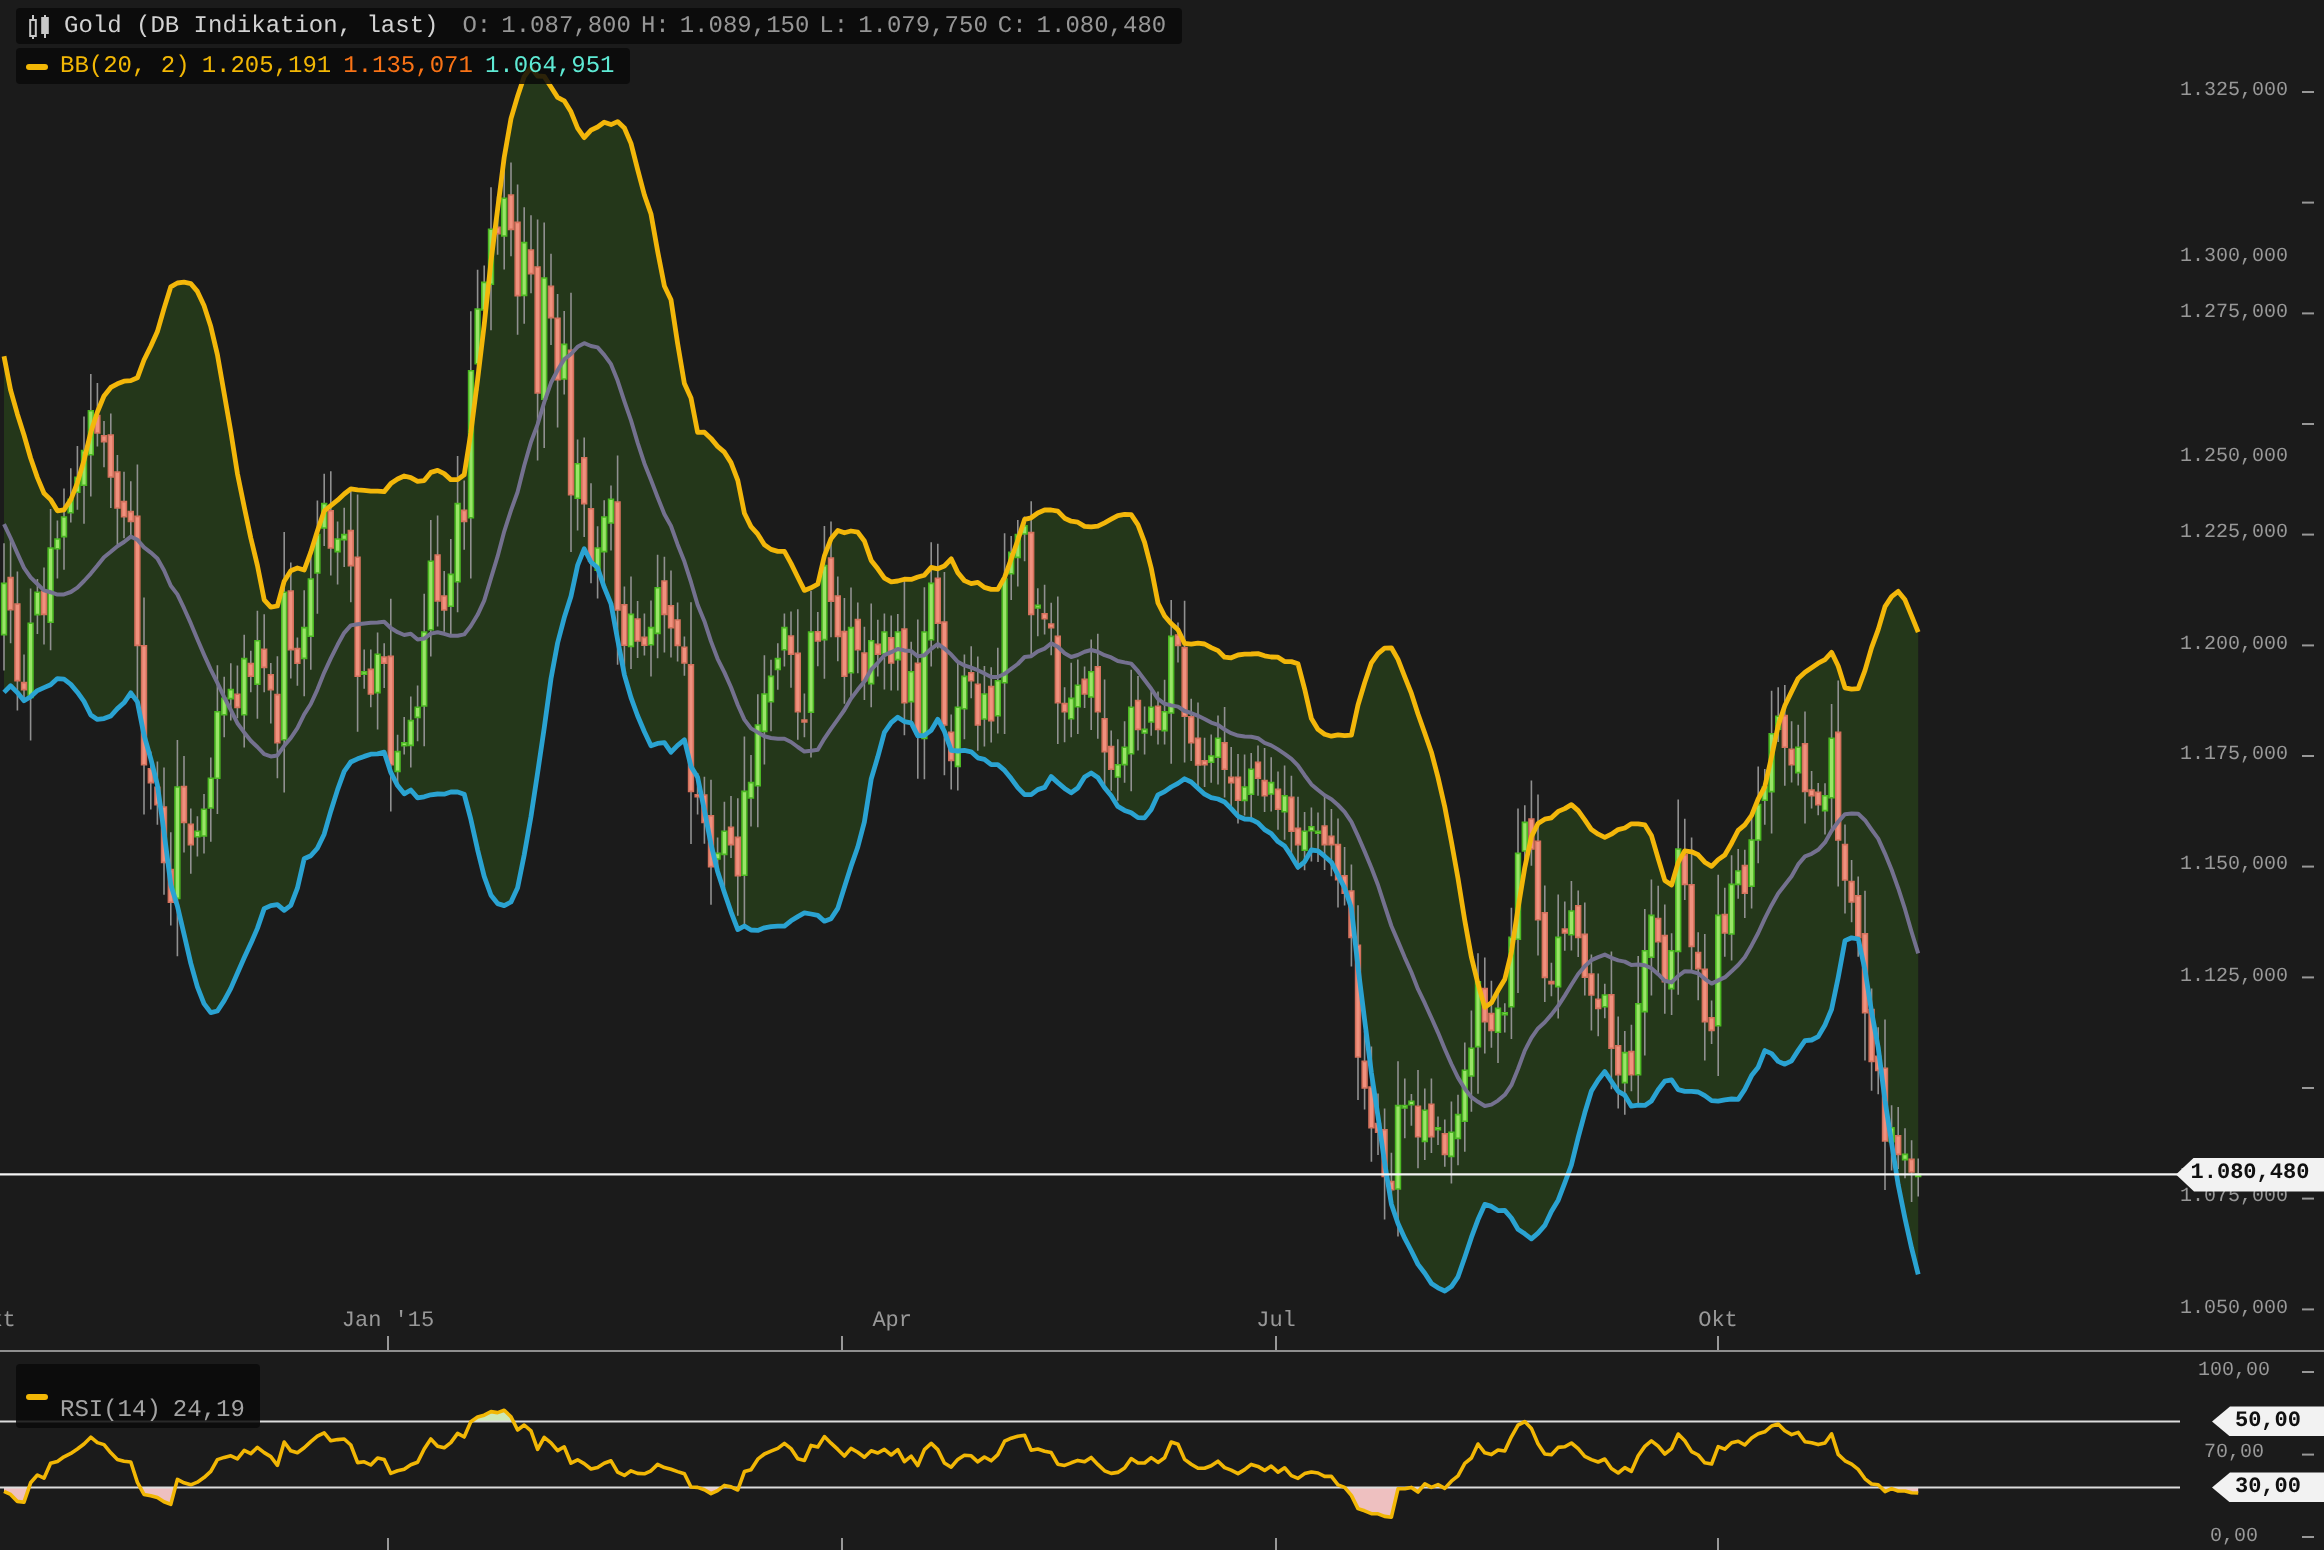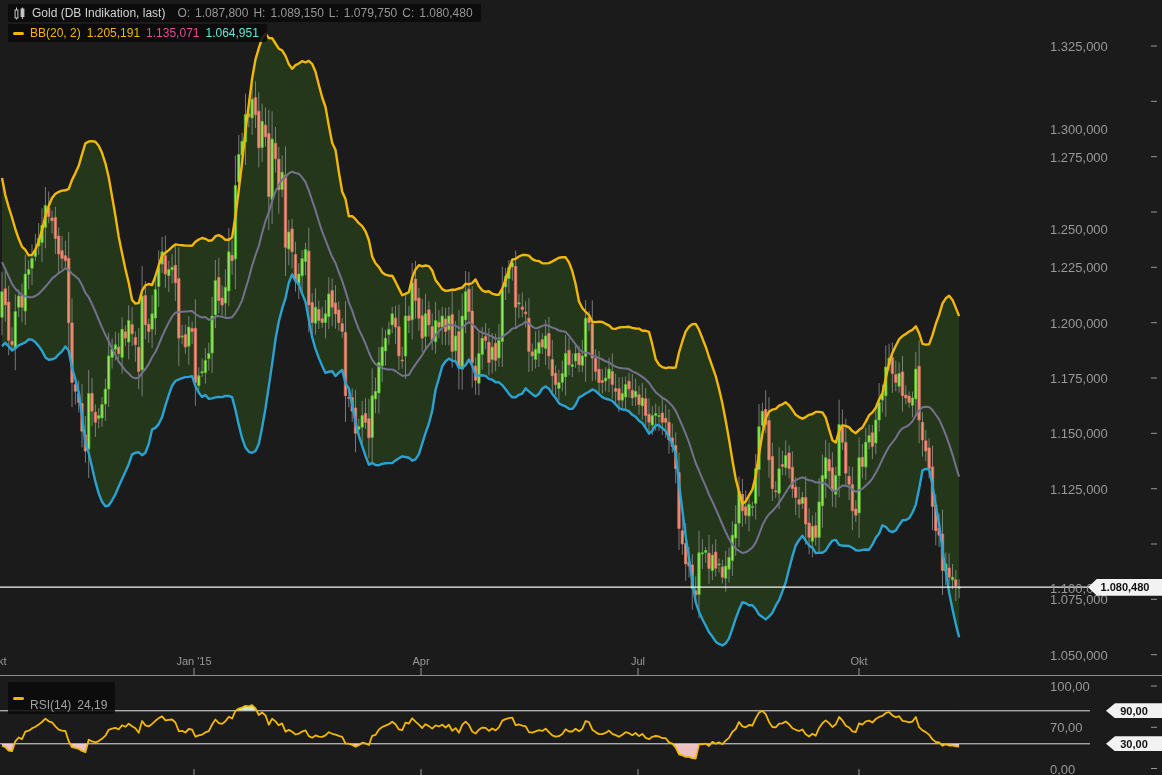--- a/index.html
+++ b/index.html
@@ -1,31 +1,31 @@
 <!DOCTYPE html>
 <html><head>
 <meta charset="utf-8">
 <style>
   html,body{margin:0;padding:0;background:#1b1b1b;width:1162px;height:775px;overflow:hidden;}
-  #app{position:relative;width:1162px;height:775px;background:#1b1b1b;font-family:Liberation Sans, sans-serif;}
+  #app{position:relative;width:1162px;height:775px;background:#1b1b1b;font-family:Liberation Mono, monospace;}
   #chart-svg{position:absolute;left:0;top:0;}
   .lg{position:absolute;left:8px;display:flex;align-items:center;gap:6px;background:rgba(9,9,9,0.85);
       padding:2px 8px 2px 5px;border-radius:2px;font-size:12px;line-height:14px;white-space:nowrap;z-index:5;}
   .lg .icn{display:inline-flex;align-items:center;}
   .instr{color:#d2d2d2;}
   .ohlc{display:inline-flex;gap:5px;margin-left:6px;}
   .ohlc span{color:#969696;}
   .range-text{color:#e6e6e6;}
   .bb-name,.bb-up{color:#f2b705;}
-  .bb-mid{color:#ec4899;}
+  .bb-mid{color:#f97316;}
   .bb-low{color:#5eead4;}
   .rsi-name,.rsi-val{color:#a3a3a3;margin-top:14px;}
   .dash{display:inline-block;width:11px;height:3px;border-radius:1.5px;background:#f2b705;}
-  .ylab{position:absolute;left:1050px;width:62px;text-align:left;transform:translateY(-50%);
-        font-size:13px;color:#989898;z-index:1;white-space:nowrap;}
+  .ylab{position:absolute;left:1086px;width:62px;text-align:center;transform:translateY(-50%);
+        font-size:10px;color:#989898;z-index:1;white-space:nowrap;}
   .xlab{position:absolute;top:655px;width:70px;text-align:center;font-size:11px;color:#989898;}
   .tag{position:absolute;background:#f2f2f2;color:#101010;font-size:11px;font-weight:bold;
        display:flex;align-items:center;justify-content:center;z-index:6;
        clip-path:polygon(0 50%,9px 0,100% 0,100% 100%,9px 100%);}
   #price-tag{left:1088px;width:74px;height:17px;}
   .rsi-tag{left:1106px;width:56px;height:15px;}
 </style>
 </head>
 <body>
 
@@ -133,30 +133,30 @@
       <div class="ylab" style="top: 377.995px;">1.175,000</div>
       <div class="ylab" style="top: 433.327px;">1.150,000</div>
       <div class="ylab" style="top: 488.66px;">1.125,000</div>
       <div class="ylab" style="top: 543.992px; margin-top: 44px;">1.100,000</div>
       <div class="ylab" style="top: 599.325px;">1.075,000</div>
       <div class="ylab" style="top: 654.657px;">1.050,000</div>
     </div>
   <div id="time-axis">
       <div class="xlab" style="left: -37px;">Okt</div>
       <div class="xlab" style="left: 159px;">Jan '15</div>
-      <div class="xlab" style="left: 386px;">Apr</div>
+      <div class="xlab" style="left: 386px; text-align: right;">Apr</div>
       <div class="xlab" style="left: 603px;">Jul</div>
       <div class="xlab" style="left: 824px;">Okt</div>
     </div>
   <div id="rsi-axis">
       <div class="ylab" style="top: 686px;">100,00</div>
       <div class="ylab" style="top: 727.25px;">70,00</div>
       <div class="ylab" style="top: 768.5px;">0,00</div>
       <div class="tag rsi-tag" style="top: 703.25px;">
-        <span>90,00</span>
+        <span>50,00</span>
       </div>
       <div class="tag rsi-tag" style="top: 736.25px;">
         <span>30,00</span>
       </div>
     </div>
 
   <div class="tag" id="price-tag" style="top: 578.696px;">
     <span>1.080,480</span>
   </div>
 </div>

